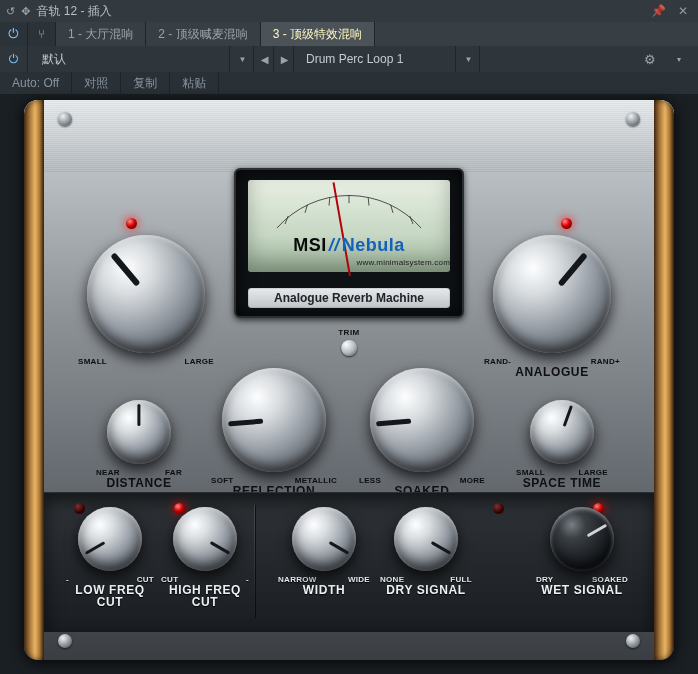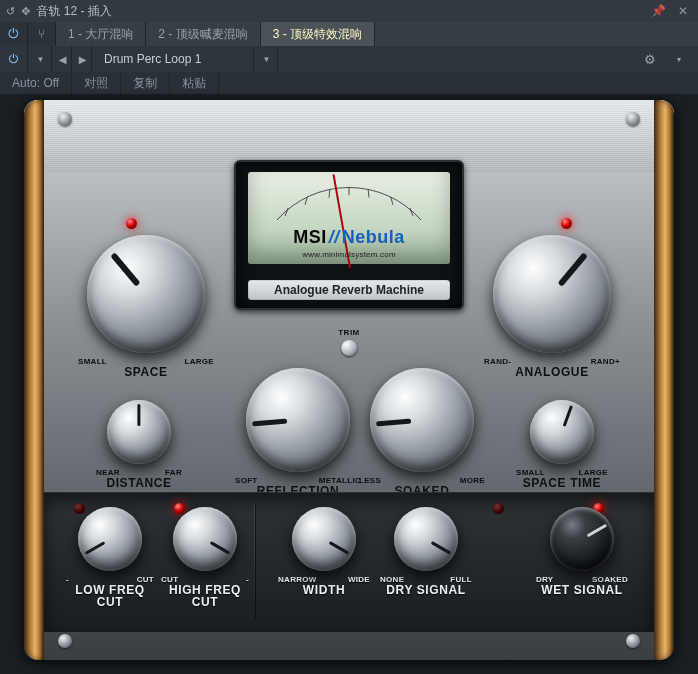--- a/index.html
+++ b/index.html
@@ -53,34 +53,34 @@
       linear-gradient(#e8ecef,#b6bbbf);
     border-bottom:1px solid rgba(0,0,0,.25);
   }
   .screw { position:absolute; width:14px; height:14px; border-radius:50%;
            background:radial-gradient(circle at 35% 30%, #eef2f5 0%, #9ea5aa 45%, #3c4146 100%);
            box-shadow:0 1px 2px rgba(0,0,0,.6);}
   .screw.tl{top:12px;left:34px;} .screw.tr{top:12px;right:34px;}
   .screw.bl{bottom:12px;left:34px;} .screw.br{bottom:12px;right:34px;}
 
   
-  .vu { position:absolute; top:60px; left:50%; transform:translateX(-50%); width:230px; height:150px;
+  .vu { position:absolute; top:68px; left:50%; transform:translateX(-50%); width:230px; height:150px;
         background:#0f1215; border-radius:6px; box-shadow:inset 0 0 18px rgba(0,0,0,.9), 0 2px 6px rgba(0,0,0,.7);
         border:2px solid #2b3033; overflow:hidden;}
   .vu .glass { position:absolute; inset:10px 12px 44px 12px;
         background:linear-gradient(#e8efe3 0%,#c6d7c3 60%,#9db59b 100%);
         border-radius:3px; box-shadow:inset 0 -10px 20px rgba(0,0,0,.25);}
   .vu .needle { position:absolute; left:50%; bottom:-4px; width:2px; height:95px; background:#b3000c;
         transform-origin:bottom center; transform:rotate(-10deg);}
   .vu .ticks { position:absolute; inset:4px 4px auto 4px; height:48px; }
   .vu .ticks svg { width:100%; height:100%; }
   .vu .brand { position:absolute; top:55px; left:0; right:0; text-align:center; font-weight:700; font-size:18px; letter-spacing:.5px;}
   .vu .brand .a{ color:#0a0a0a;} .vu .brand .sep{ color:#1560b8; font-style:italic; padding:0 2px;}
   .vu .brand .b{ color:#1560b8; }
-  .vu .brand-sub { position:absolute; top:78px; left:0; right:0; text-align:center; font-size:8px; color:#1b1b1b; letter-spacing:.2px;}
+  .vu .brand-sub { position:absolute; top:78px; left:0; right:0; text-align:right; font-size:8px; color:#1b1b1b; letter-spacing:.2px;}
   .vu .plate { position:absolute; left:12px; right:12px; bottom:8px; height:20px;
         background:linear-gradient(#e6eaec,#bfc4c8); border-radius:3px;
         display:flex; align-items:center; justify-content:center;
         font-size:12px; font-weight:600; color:#20242a; box-shadow:inset 0 0 1px #000;}
 
   .led { position:absolute; width:11px; height:11px; border-radius:50%;
          background:radial-gradient(circle at 35% 30%, #ff8a8a 0%, #d40000 45%, #3a0000 100%);
          box-shadow:0 0 8px 2px rgba(255,0,0,.45);}
   .led.off { background:radial-gradient(circle at 35% 30%, #733 0%, #3a0000 60%, #140000 100%); box-shadow:none;}
 
@@ -151,20 +151,23 @@
       <span>2 - 顶级喊麦混响</span>
     </div>
   <div class="tab active">
       <span>3 - 顶级特效混响</span>
     </div>
   <div class="filler"></div>
 </div>
 
 <div class="toolrow">
   <div class="cell power2">⏻</div>
+  <div class="cell preset">
+    <span>默认</span>
+  </div>
   <div class="cell dd">▼</div>
   <div class="cell nav">◀</div>
   <div class="cell nav">▶</div>
   <div class="cell field">
     <span>Drum Perc Loop 1</span>
   </div>
   <div class="cell dd">▼</div>
   <div class="spacer"></div>
   <div class="gear">⚙</div>
   <div class="cell dd" style="border:none">▾</div>
@@ -222,21 +225,20 @@
     </div>
 
     <div class="knob big" style="left:52px; top:135px; width:140px;">
       <div class="dial">
           <div class="mark" style="transform:translateX(-50%) rotate(-40deg)"></div>
         </div>
       <div class="range">
           <span>SMALL</span>
           <span>LARGE</span>
         </div>
-      <div class="klabel">SPACE</div>
     </div>
 
     <div class="knob small" style="left:70px; top:300px; width:90px;">
       <div class="dial">
           <div class="mark" style="transform:translateX(-50%) rotate(0deg)"></div>
         </div>
       <div class="range">
           <span>NEAR</span>
           <span>FAR</span>
         </div>
@@ -258,21 +260,21 @@
       <div class="dial">
           <div class="mark" style="transform:translateX(-50%) rotate(20deg)"></div>
         </div>
       <div class="range">
           <span>SMALL</span>
           <span>LARGE</span>
         </div>
       <div class="klabel">SPACE TIME</div>
     </div>
 
-    <div class="knob med" style="left:209px; top:268px; width:130px;">
+    <div class="knob med" style="left:185px; top:268px; width:130px;">
       <div class="dial">
           <div class="mark" style="transform:translateX(-50%) rotate(-95deg)"></div>
         </div>
       <div class="range">
           <span>SOFT</span>
           <span>METALLIC</span>
         </div>
       <div class="klabel">REFLECTION</div>
     </div>
 

